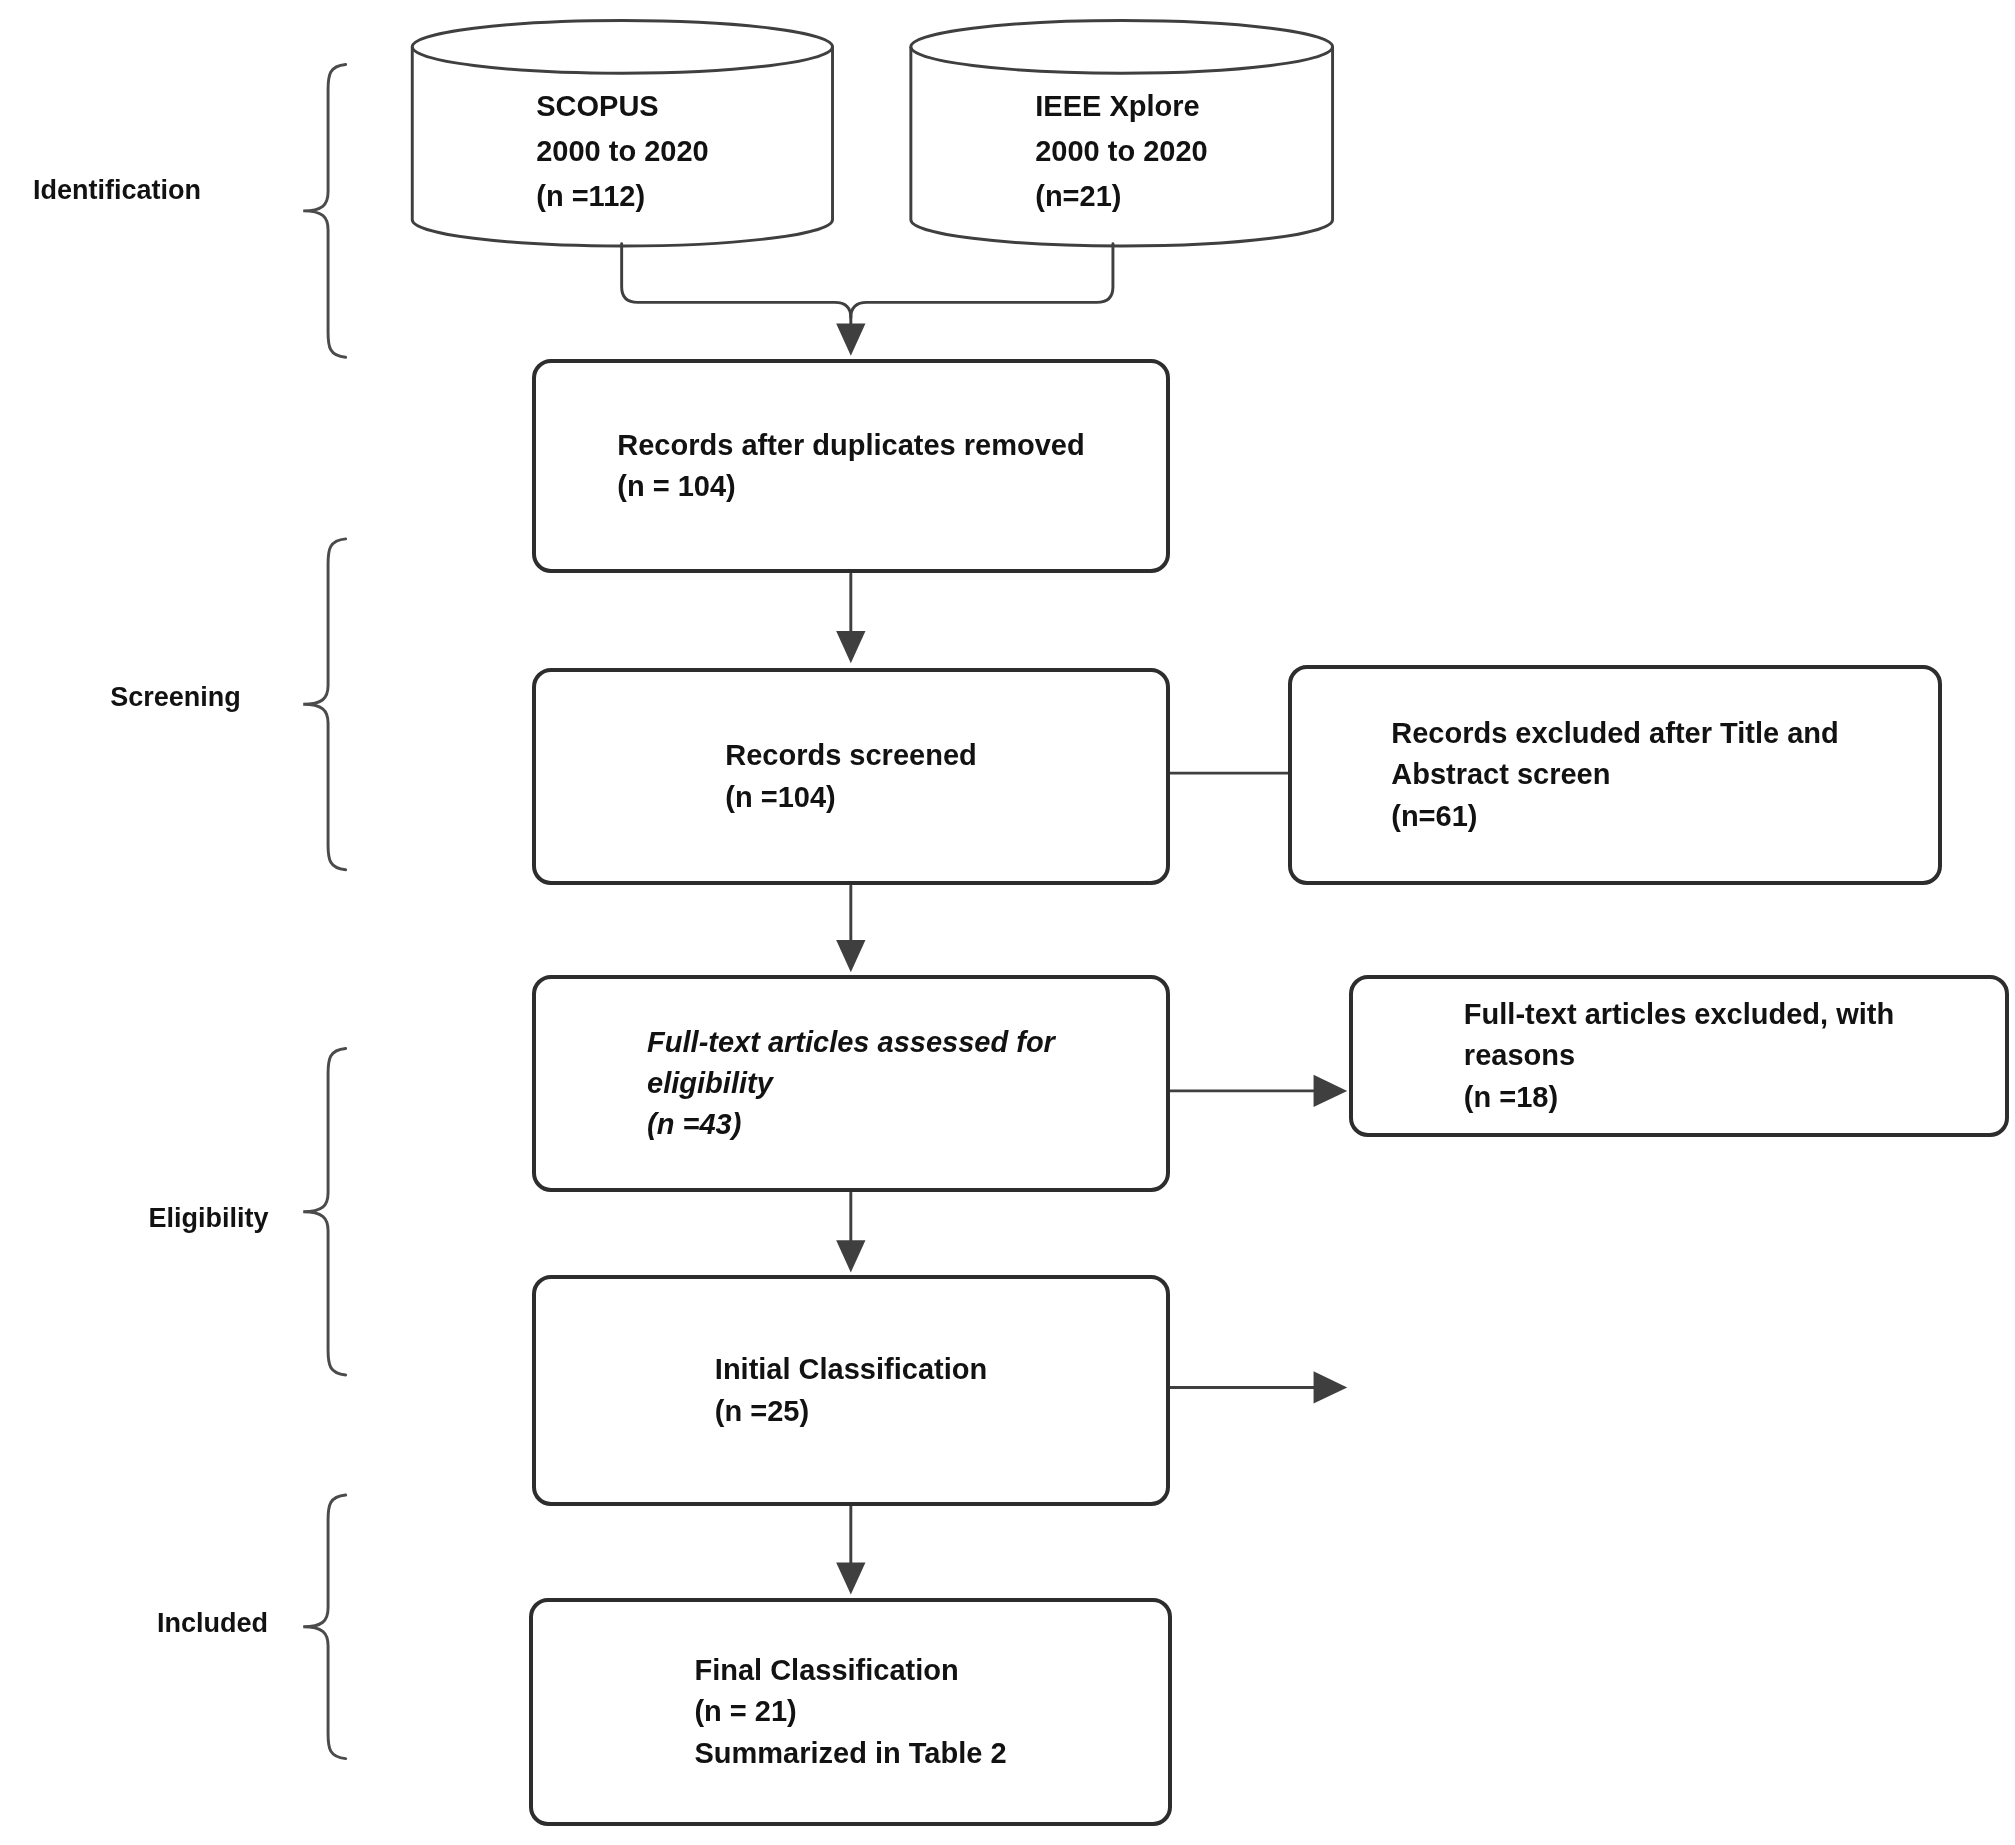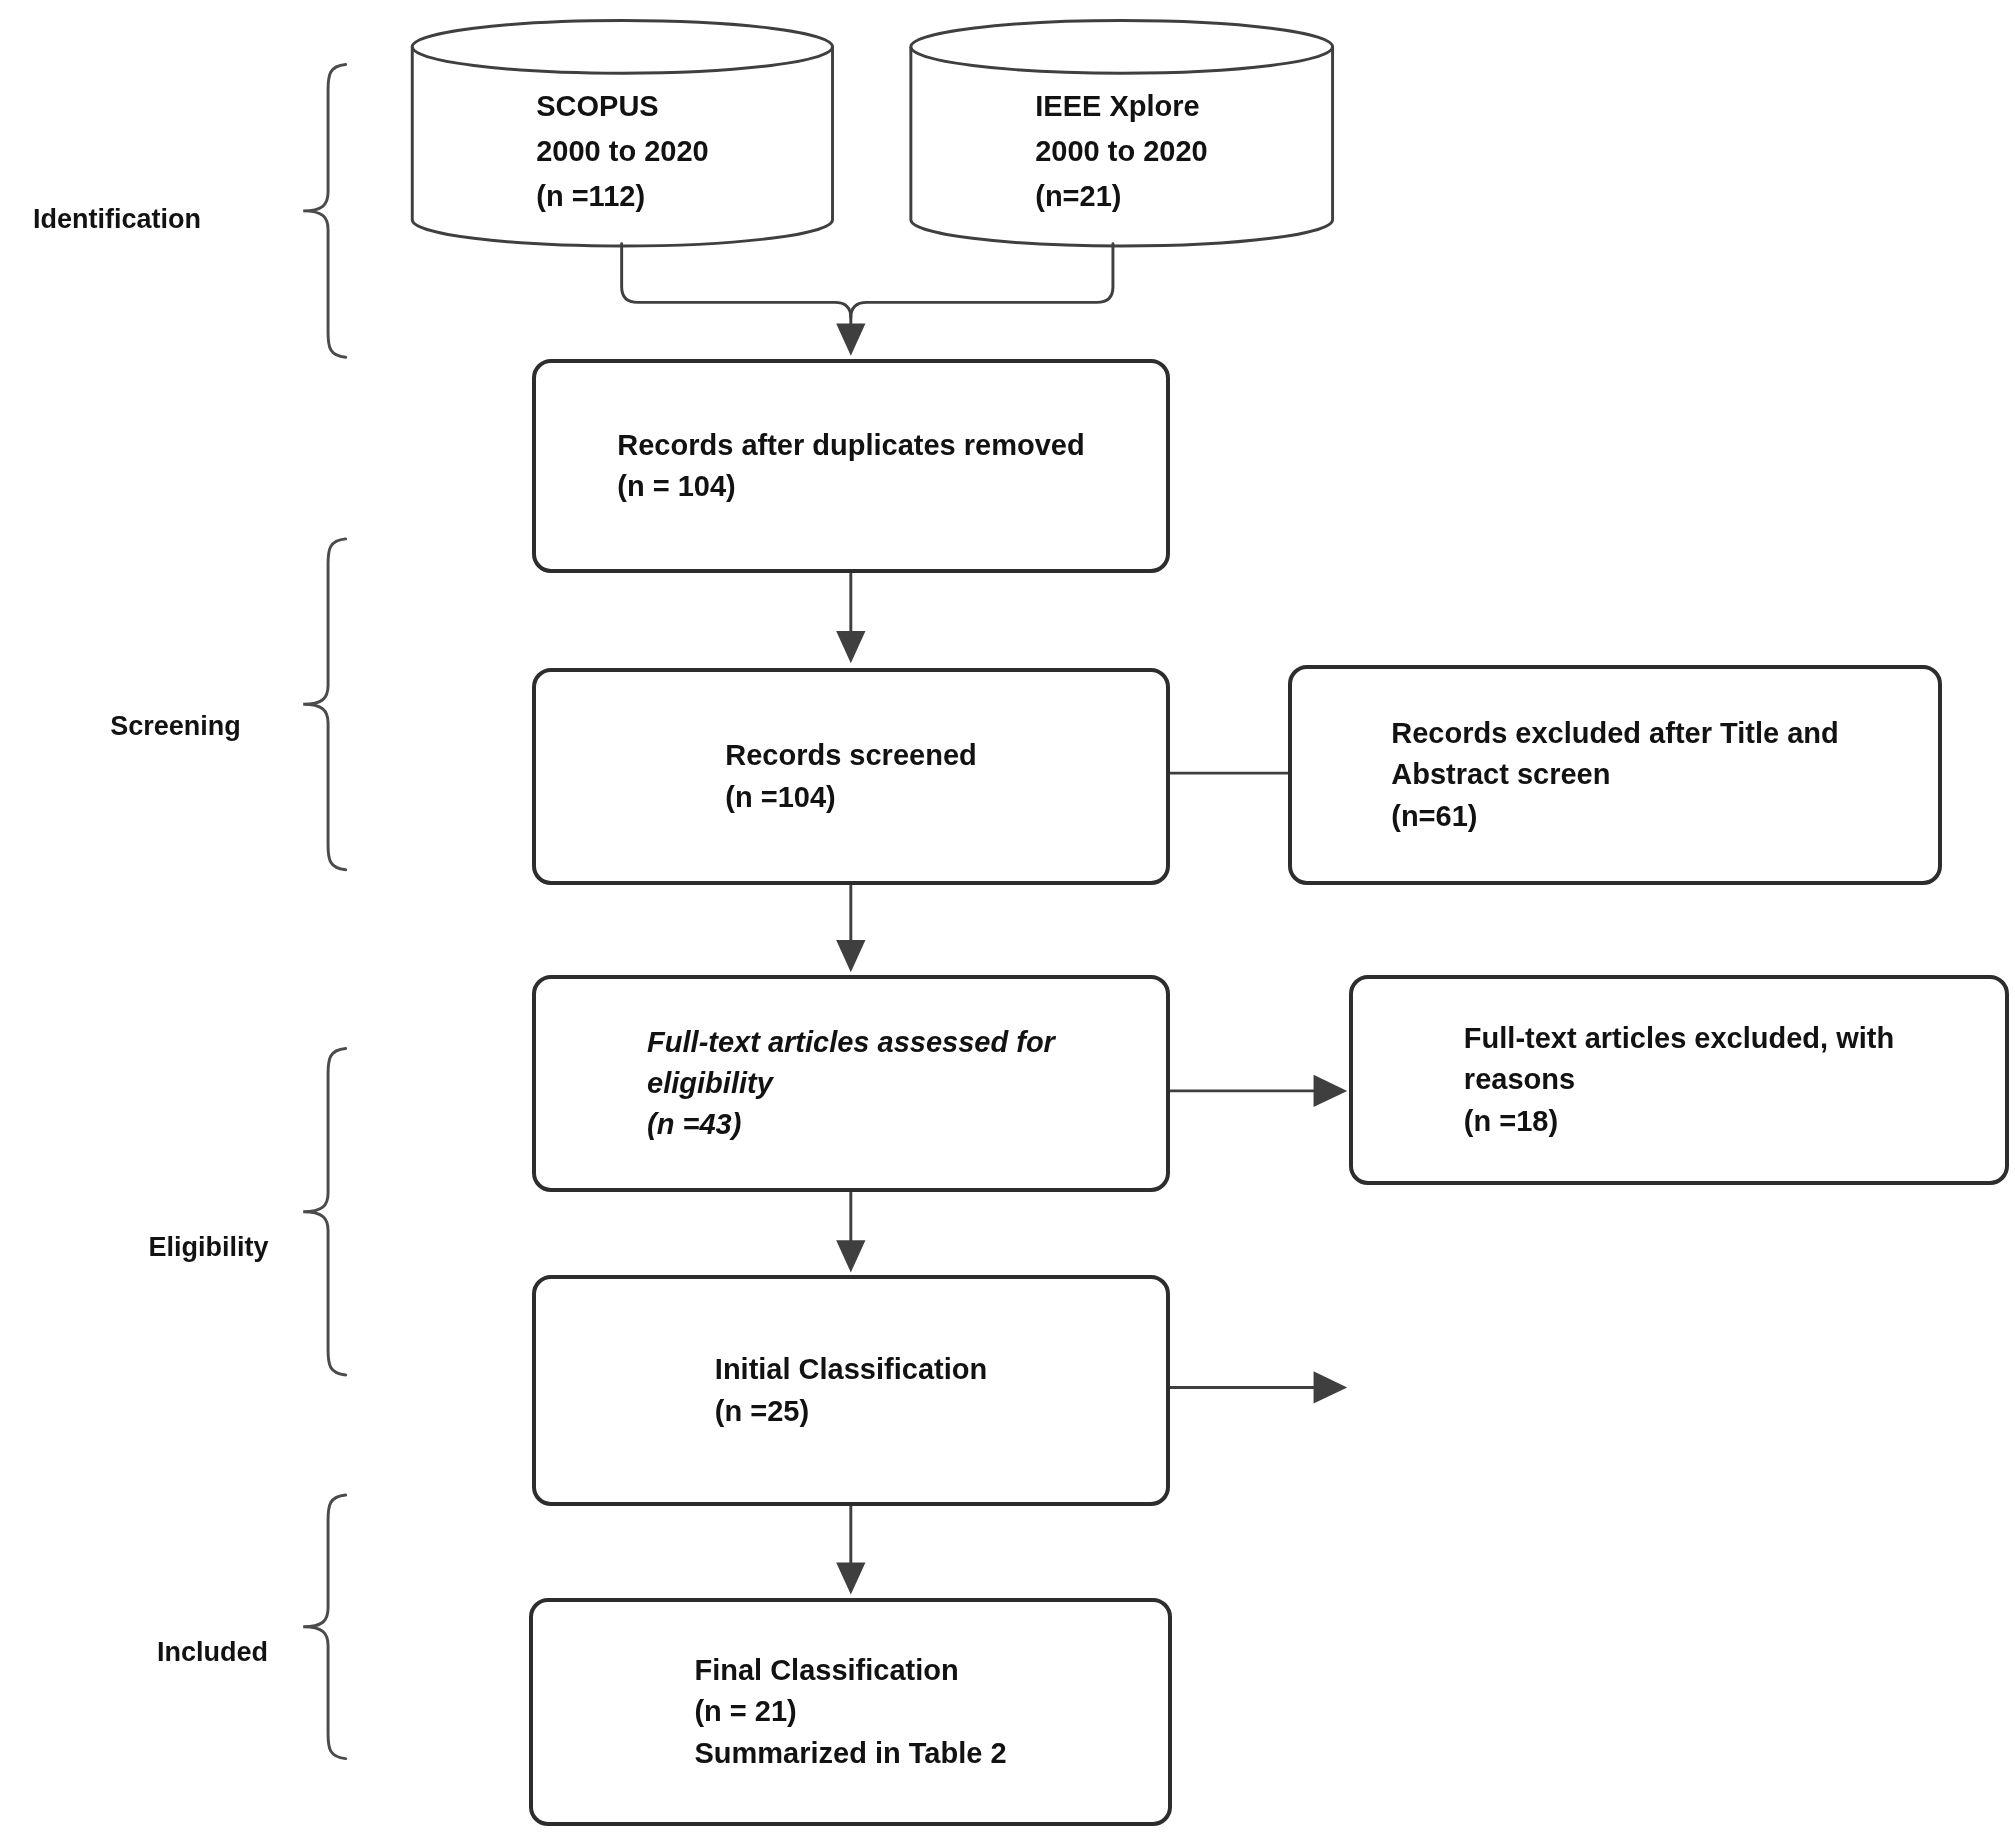--- a/index.html
+++ b/index.html
@@ -44,21 +44,20 @@
   }
   .cyl-label{
     font-size:29px;
     line-height:45px;
     background:transparent;
   }
   .stage-label{
     font-size:27px;
     line-height:35px;
     background:transparent;
-    margin-top:29px;
   }
 </style>
 </head>
 <body>
 
 <div class="canvas">
 
   <svg class="layer" width="2015" height="1845" viewBox="0 0 2752 2520">
 
     <g>
@@ -133,18 +132,18 @@
 (n =43)</div>
   <div class="node box" style="left:532px;top:1275px;width:638px;height:231px;">Initial Classification
 (n =25)</div>
   <div class="node box" style="left:529px;top:1598px;width:643px;height:228px;">Final Classification
 (n = 21)
 Summarized in Table 2</div>
 
   <div class="node box" style="left:1288px;top:665px;width:654px;height:220px;">Records excluded after Title and
 Abstract screen
 (n=61)</div>
-  <div class="node box" style="left:1349px;top:975px;width:660px;height:210px;">Full-text articles excluded, with
+  <div class="node box" style="left:1349px;top:975px;width:660px;height:162px;">Full-text articles excluded, with
 reasons
 (n =18)</div>
 
 </div>
 
 
 </body></html>

